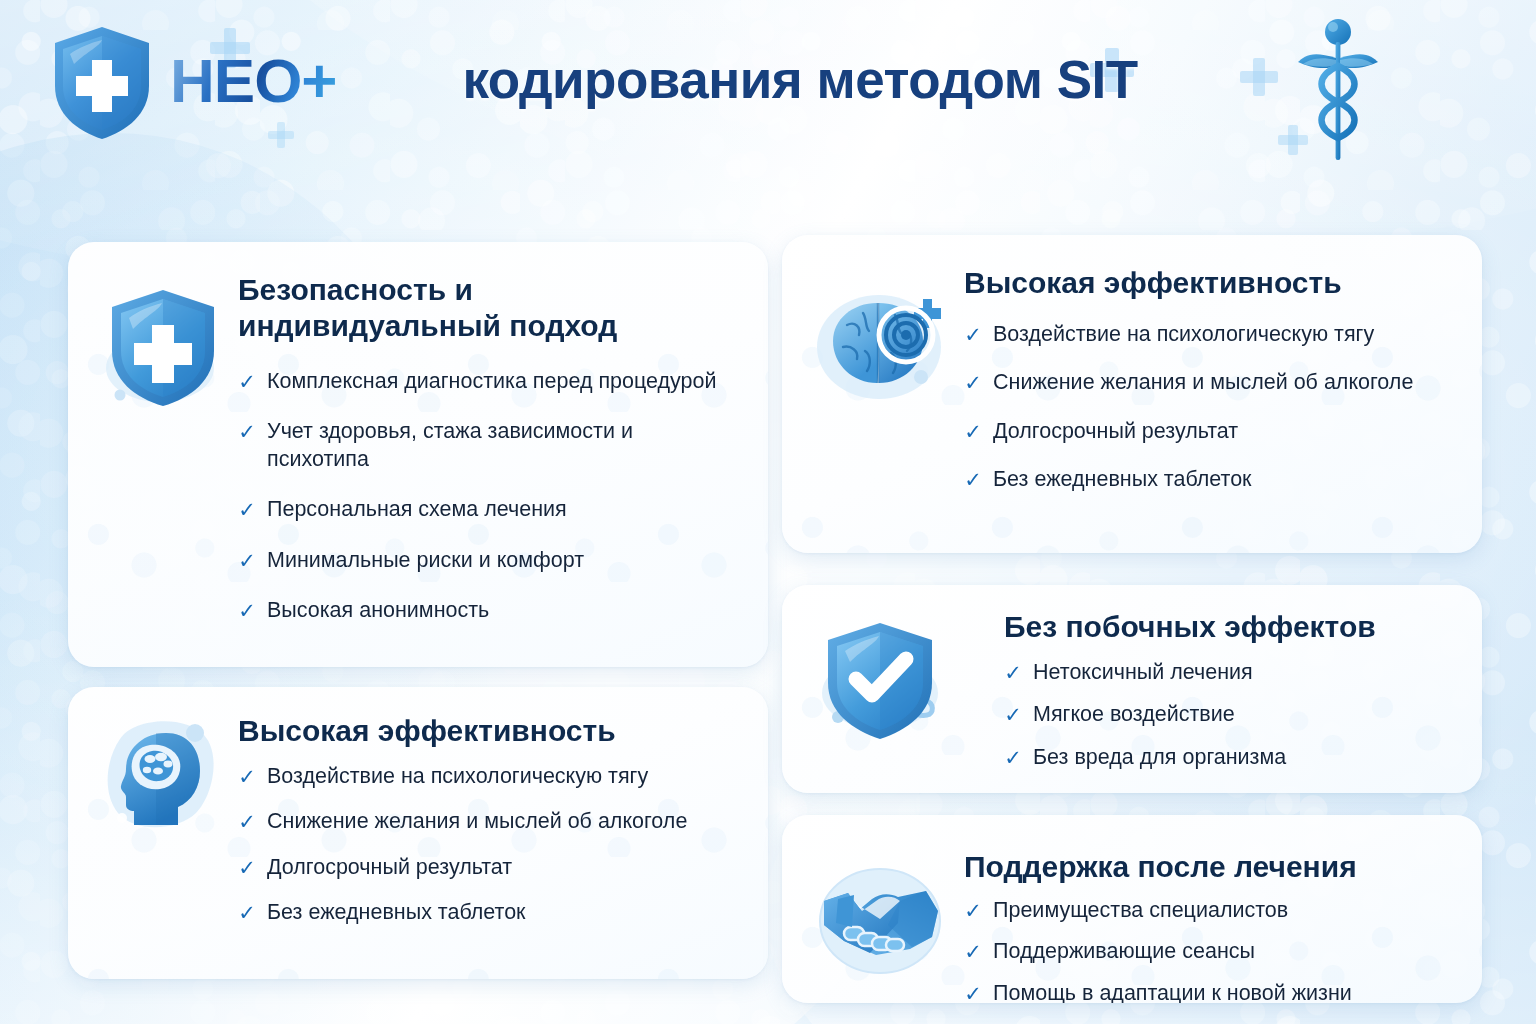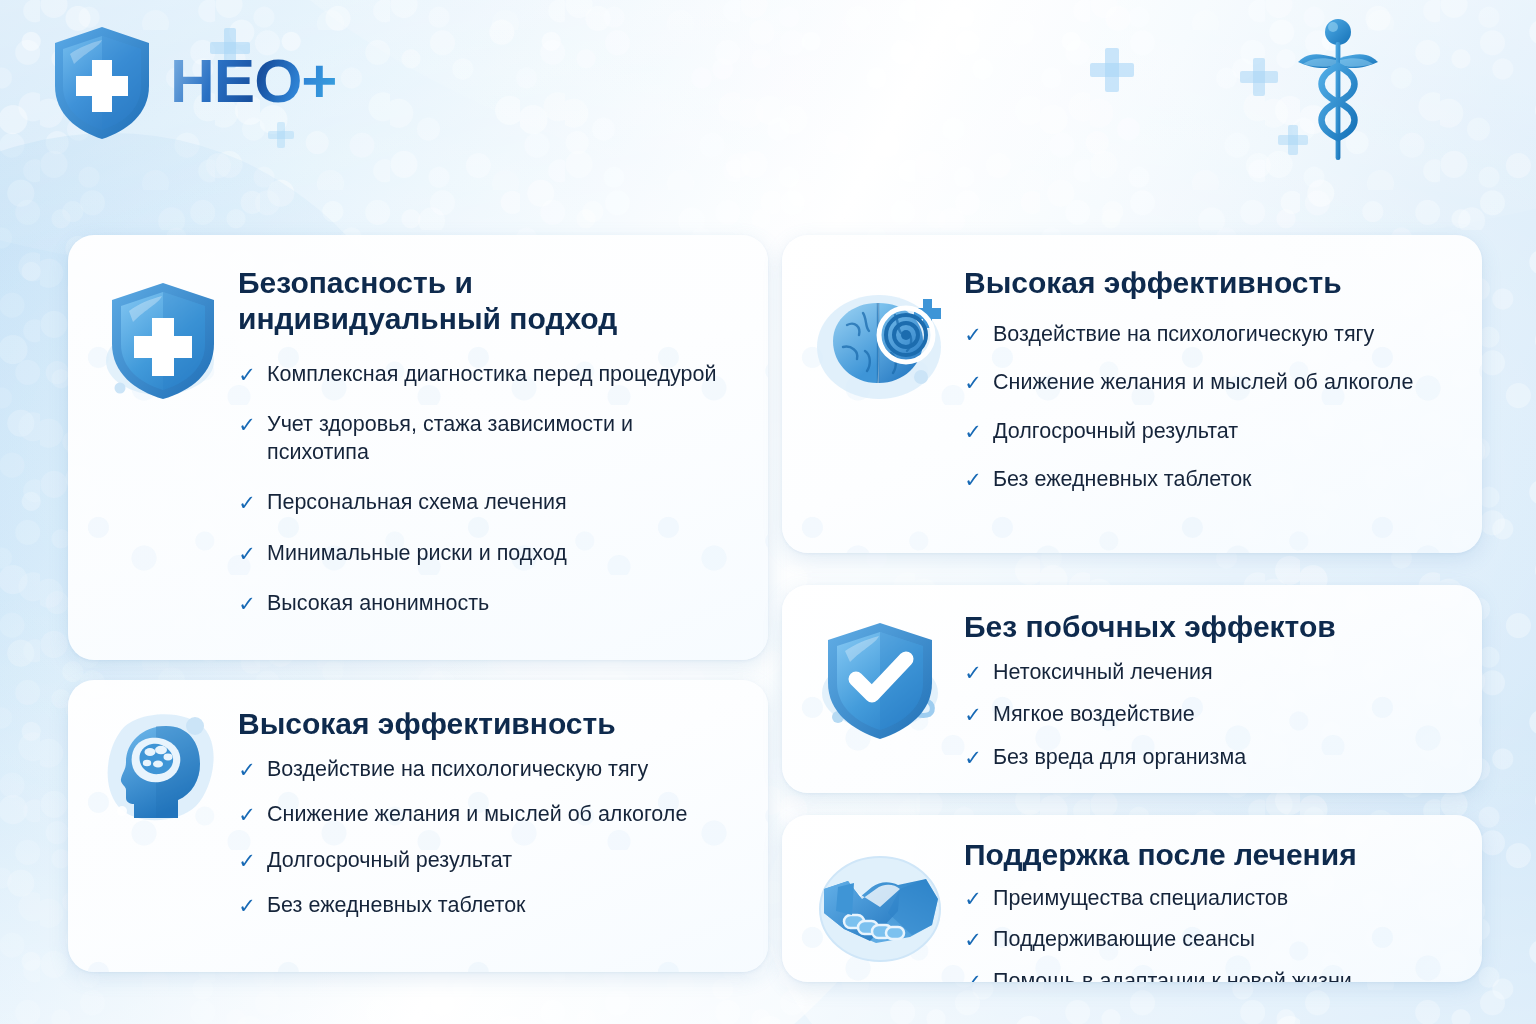--- a/index.html
+++ b/index.html
@@ -148,21 +148,21 @@
     font-weight: bold;
     line-height: 1.14;
     color: #17407e;
     text-shadow: 0 2px 3px rgba(255,255,255,.85);
     letter-spacing: -.5px;
   }
   #caduceus { position: absolute; right: 66px; top: 16px; }
 
   
   .col { position: absolute; }
-  #col-left  { left: 68px;  top: 235px; width: 700px; }
+  #col-left  { left: 68px;  top: 242px; width: 700px; }
   #col-right { left: 782px; top: 235px; width: 700px; }
 
   .card {
     position: relative;
     background: linear-gradient(160deg, rgba(255,255,255,.97) 0%, rgba(253,254,255,.95) 50%, rgba(246,251,255,.93) 100%);
     border-radius: 26px;
     box-shadow:
       0 6px 20px rgba(96,150,200,.16),
       0 1px 3px rgba(96,150,200,.10);
     overflow: hidden;
@@ -231,25 +231,25 @@
 
   #card-eff-left    { height: 292px; margin-top: 20px; padding: 26px 28px 20px 22px; }
   #card-eff-left .card-icon { width: 148px; padding-top: 6px; }
   #card-eff-left .bullets li { margin-bottom: 17px; }
 
   #card-eff-right   { height: 318px; padding: 30px 26px 22px 20px; }
   #card-eff-right .card-icon { width: 162px; padding-top: 16px; }
   #card-eff-right .bullets li { margin-bottom: 20px; }
   #card-eff-right .card-title { margin-bottom: 20px; }
 
-  #card-noside      { height: 208px; margin-top: 32px; padding: 24px 26px 18px 20px; }
+  #card-noside      { height: 208px; margin-top: 32px; padding: 24px 26px 18px 20px; gap: 40px; }
   #card-noside .card-icon { width: 162px; padding-top: 8px; }
   #card-noside .bullets li { margin-bottom: 14px; }
 
-  #card-support     { height: 167px; margin-top: 22px; padding: 22px 26px 16px 20px; }
+  #card-support     { height: 188px; margin-top: 22px; padding: 34px 26px 16px 20px; }
   #card-support .card-icon { width: 162px; padding-top: 14px; }
   #card-support .bullets li { margin-bottom: 13px; }
   #card-support .card-title { margin-bottom: 12px; }
 </style>
 </head>
 <body>
 
 <div id="stage">
 
   <div class="bg-cells"></div>
@@ -300,20 +300,21 @@
         <path d="M54 3 L101 19 V62 C101 90 79 107 54 115 C29 107 7 90 7 62 V19 Z" fill="url(#lsOuter)"></path>
         <path d="M54 12 L93 25 V62 C93 85 75 99 54 106 C33 99 15 85 15 62 V25 Z" fill="url(#lsInner)"></path>
         <path d="M54 12 L93 25 V62 C93 85 75 99 54 106 Z" fill="#2d82cb" opacity=".35"></path>
         <path d="M44 36 h20 v16 h16 v20 h-16 v16 h-20 v-16 h-16 v-20 h16 z" fill="#ffffff"></path>
         <path d="M22 30 C30 24 42 19 54 16 C52 22 40 27 26 40 Z" fill="#ffffff" opacity=".28"></path>
       </svg>
       <div id="logo-word">НЕО+</div>
     </div>
 
     <div id="page-title">
+      <div>кодирования методом SIT</div>
     </div>
 
     <svg id="caduceus" width="84" height="150" viewBox="0 0 84 150">
       <defs>
         <linearGradient id="cadG" x1="0" y1="0" x2="1" y2="1">
           <stop offset="0" stop-color="#52ade6"></stop>
             <stop offset="1" stop-color="#1572b8"></stop>
         </linearGradient>
       </defs>
       <circle cx="42" cy="16" r="13" fill="url(#cadG)"></circle>
@@ -365,21 +366,21 @@
           <li>
             <span class="tick">✓</span>
             <span class="btxt">Учет здоровья, стажа зависимости и психотипа</span>
           </li>
           <li>
             <span class="tick">✓</span>
             <span class="btxt">Персональная схема лечения</span>
           </li>
           <li>
             <span class="tick">✓</span>
-            <span class="btxt">Минимальные риски и подход</span>
+            <span class="btxt">Минимальные риски и комфорт</span>
           </li>
           <li>
             <span class="tick">✓</span>
             <span class="btxt">Высокая анонимность</span>
           </li>
         </ul>
       </div>
     </div>
 
     <div class="card" id="card-eff-left">

